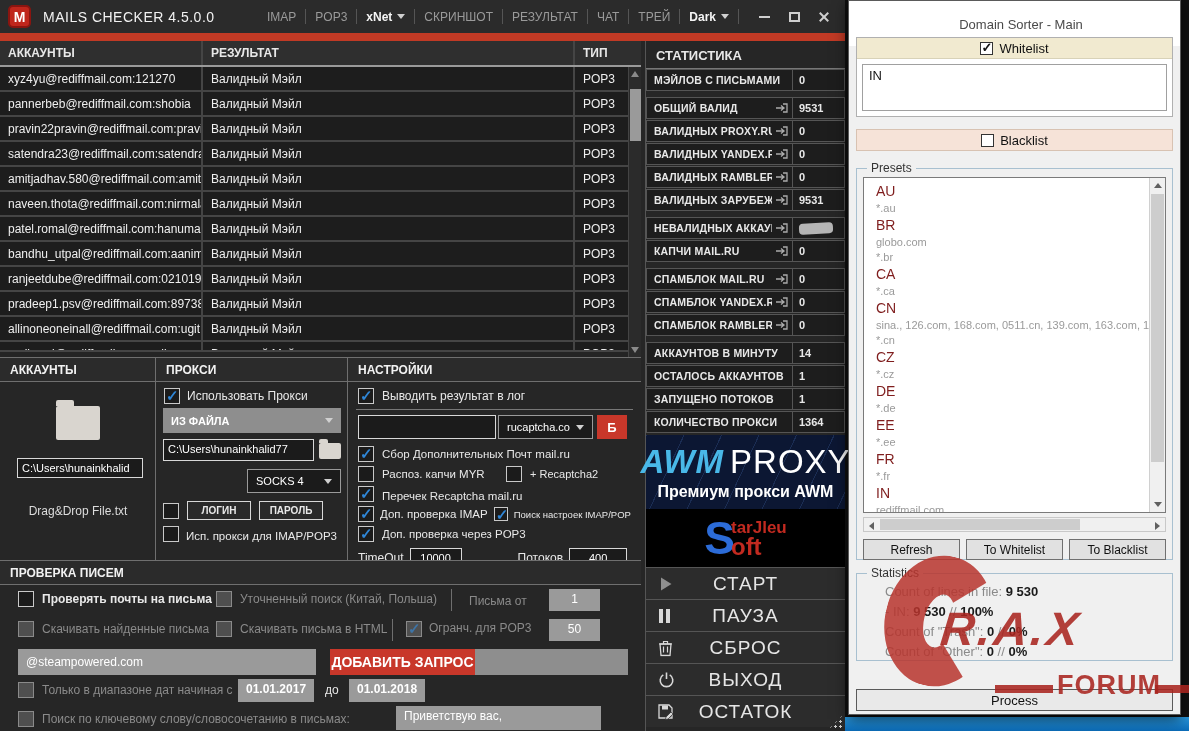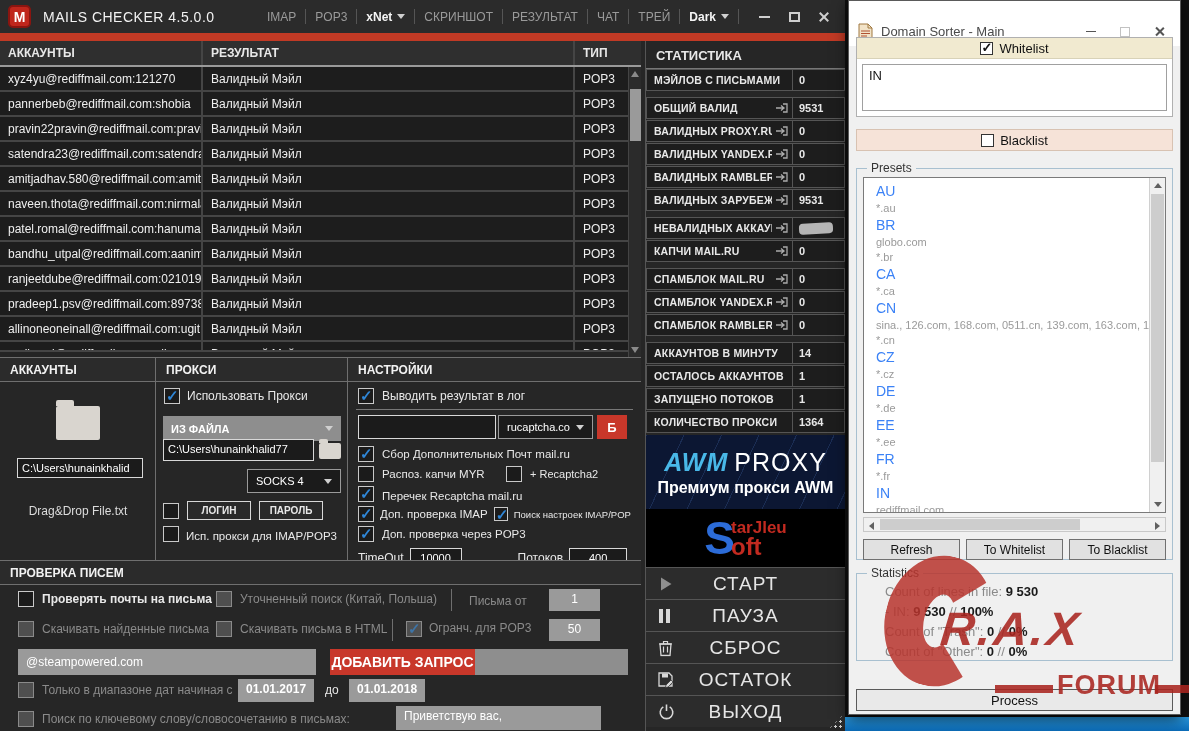--- a/index.html
+++ b/index.html
@@ -76,60 +76,60 @@
   
   .stats-col { position:absolute; left:645px; top:41px; width:200px; height:690px; background:#262626; border-left:1px solid #555; }
   .stats-title { height:28px; padding:7px 10px; font-size:13px; font-weight:bold; border-bottom:1px solid #777; }
   .stat-row { display:flex; align-items:center; height:22px; margin-bottom:1px; background:#1d1d1d; border:1px solid #555; font-size:10.5px; }
   .stat-row.gap { margin-top:6px; }
   .stat-label { flex:1; padding-left:7px; font-weight:bold; letter-spacing:.2px; white-space:nowrap; overflow:hidden; }
   .stat-arrow { width:20px; flex:none; display:flex; justify-content:center; }
   .stat-val { width:52px; flex:none; border-left:1px solid #555; padding-left:6px; font-size:11px; font-weight:bold; align-self:stretch; display:flex; align-items:center; }
   .redact { width:34px; height:11px; background:#b5b5b5; border-radius:4px; transform:rotate(-3deg); }
   .awm-banner { height:74px; margin-top:2px; background:#0c1733; background-image:repeating-linear-gradient(115deg, rgba(70,110,180,.25) 0 1px, transparent 1px 34px); display:flex; flex-direction:column; align-items:center; justify-content:center; }
-  .awm-line1 { font-size:25px; font-weight:bold; letter-spacing:1px; }
+  .awm-line1 { font-size:33px; font-weight:bold; letter-spacing:1px; }
   .awm-line1 .awm { color:#49b8e8; font-style:italic; }
   .awm-line1 .proxy { color:#fff; font-weight:normal; margin-left:6px; }
   .awm-line2 { font-size:16px; font-weight:bold; color:#fff; margin-top:2px; }
   .starjleu { height:58px; background:#000; display:flex; align-items:center; justify-content:center; }
   .sj-s { color:#2c6cd8; font-size:46px; font-weight:bold; line-height:40px; }
   .sj-col { display:flex; flex-direction:column; margin-left:-4px; }
   .sj-top { color:#c22a20; font-size:17px; font-weight:bold; line-height:17px; }
   .sj-bot { color:#c22a20; font-size:24px; font-weight:bold; line-height:22px; }
   .actions { display:flex; flex-direction:column; }
   .action-btn { height:32px; border-top:1px solid #555; position:relative; display:flex; align-items:center; justify-content:center; background:#2c2c2c; }
   .action-icon { position:absolute; left:12px; top:50%; transform:translateY(-50%); display:flex; }
   .action-label { font-size:19px; color:#e6e6e6; letter-spacing:1px; }
   .action-btn.disabled .action-label { color:#e5e5e5; }
   .grip { position:absolute; right:2px; bottom:2px; width:14px; height:14px; background-image:radial-gradient(#cfcfcf 1px, transparent 1.1px); background-size:5px 5px; background-position:bottom right; clip-path:polygon(100% 0,100% 100%,0 100%); }
 
   
   .ds { position:absolute; left:848px; top:0; width:333px; height:715px; background:#f0f0f0; border:1px solid #5a5a5a; box-shadow:0 4px 14px rgba(0,0,0,.65); z-index:10; color:#111; }
-  .ds-titlebar { height:45px; background:#ffffff; display:flex; align-items:center; padding:16px 4px 0 9px; }
+  .ds-titlebar { height:45px; background:#ffffff; display:flex; align-items:center; padding:16px 4px 0 9px;flex-direction:column; }
   .ds-title { font-size:13px; color:#4a4a4a; margin-left:8px; }
   .ds-winbtns { margin-left:auto; display:flex; }
   .ds-winbtn { width:34px; height:26px; display:flex; align-items:center; justify-content:center; }
   .ds-min { width:10px; height:1.5px; background:#555; }
   .ds-max { width:10px; height:10px; border:1px solid #c2c2c2; }
   .ds-x { position:relative; width:11px; height:11px; }
   .ds-x::before,.ds-x::after { content:""; position:absolute; left:5px; top:0; width:1.5px; height:11px; background:#555; }
   .ds-x::before { transform:rotate(45deg); } .ds-x::after { transform:rotate(-45deg); }
   .wl-group { position:absolute; left:7px; top:36px; width:317px; height:80px; border:1px solid #b0b0b0; background:#fff; }
   .wl-bar { height:21px; background:#f1ead0; border-bottom:1px solid #d8d2b8; display:flex; align-items:center; justify-content:center; gap:6px; }
   .wincb { width:13px; height:13px; background:#fff; border:1px solid #333; position:relative; flex:none; }
   .wincb.checked::after { content:"✓"; position:absolute; left:0px; top:-3px; font-size:13px; font-weight:bold; color:#111; }
   .winlbl { font-size:13px; color:#111; }
   .wl-text { position:absolute; left:5px; top:26px; right:5px; bottom:5px; border:1px solid #a0a0a0; background:#fff; font-size:13px; padding:3px 6px; }
   .bl-bar { position:absolute; left:7px; top:128px; width:317px; height:22px; background:#f6e3d8; border:1px solid #d8c2b2; display:flex; align-items:center; justify-content:center; gap:6px; }
   .groupbox { position:absolute; border:1px solid #a8c0d0; }
   .groupbox-label { position:absolute; top:-8px; left:10px; background:#f0f0f0; padding:0 4px; font-size:12px; color:#333; }
   .presets-box { left:7px; top:167px; width:317px; height:392px; }
   .plist { position:absolute; left:6px; top:8px; right:6px; height:336px; border:1px solid #7a7a7a; background:#fff; overflow:hidden; }
   .plist-inner { padding:4px 0 0 12px; }
-  .pitem-name { font-size:14px; color:#3b82f6; line-height:19px; }
+  .pitem-name { font-size:14px; color:#7f1d1d; line-height:19px; }
   .pitem-sub { font-size:11px; color:#9a9a9a; line-height:15px; white-space:nowrap; }
   .plist-vscroll { position:absolute; right:0; top:0; width:16px; height:100%; background:#f0f0f0; border-left:1px solid #d0d0d0; }
   .plist-vthumb { position:absolute; left:1px; top:16px; width:13px; height:268px; background:#cdcdcd; }
   .tri-up { width:0;height:0;border-left:4px solid transparent;border-right:4px solid transparent;border-bottom:5px solid #606060;margin:5px auto; }
   .tri-dn { width:0;height:0;border-left:4px solid transparent;border-right:4px solid transparent;border-top:5px solid #606060;margin:5px auto;position:absolute;bottom:0;left:4px; }
   .tri-lf { width:0;height:0;border-top:4px solid transparent;border-bottom:4px solid transparent;border-right:5px solid #606060; position:absolute; left:5px; top:4px; }
   .tri-rt { width:0;height:0;border-top:4px solid transparent;border-bottom:4px solid transparent;border-left:5px solid #606060; position:absolute; right:5px; top:4px; }
   .plist-hscroll { position:absolute; left:6px; right:6px; top:348px; height:15px; background:#f0f0f0; border:1px solid #c8c8c8; }
   .plist-hthumb { position:absolute; left:16px; top:1px; width:200px; height:11px; background:#cdcdcd; }
   .ds-btnrow { position:absolute; left:6px; right:6px; top:370px; display:flex; justify-content:space-between; }
@@ -278,21 +278,21 @@
     <div class="dark-input abs" style="left:17px; top:100px; width:126px;">C:\Users\hunainkhalid</div>
     <div class="hint abs" style="left:0; top:146px; width:156px; text-align:center;">Drag&amp;Drop File.txt</div>
   </div>
 
   <div class="panel p-proxy">
     <div class="panel-title">ПРОКСИ</div>
     <div class="abs" style="left:8px; top:30px; display:flex; align-items:center; gap:7px;">
       <div class="cb checked"></div>
       <div class="lbl">Использовать Прокси</div>
     </div>
-    <div class="grey-dd abs" style="left:7px; top:50px; width:178px; height:25px;margin-top:8px;">
+    <div class="grey-dd abs" style="left:7px; top:50px; width:178px; height:25px;">
       <span>ИЗ ФАЙЛА</span>
       <span class="caret-down"></span>
     </div>
     <div class="dark-input abs" style="left:7px; top:81px; width:151px; height:22px;">C:\Users\hunainkhalid77</div>
     <div class="abs" style="left:163px; top:85px;">
         <div class="folder-sm"></div>
       </div>
     <div class="dark-dd abs" style="left:91px; top:111px; width:94px; height:24px;">
       <span>SOCKS 4</span>
       <span class="caret-down"></span>
@@ -556,36 +556,36 @@
         <span class="action-icon">
             <svg width="15" height="17" viewBox="0 0 15 17">
               <path d="M2 4.5h11l-1 11.5H3Z" fill="none" stroke="#d8d8d8" stroke-width="1.3"></path>
               <path d="M1 4.5h13M5.5 4V2h4v2M5.5 7v6M9.5 7v6" fill="none" stroke="#d8d8d8" stroke-width="1.2"></path>
             </svg>
           </span>
         <span class="action-label">СБРОС</span>
       </div>
       <div class="action-btn">
         <span class="action-icon">
+            <svg width="17" height="17" viewBox="0 0 17 17">
+              <path d="M5.3 3.4a6.3 6.3 0 1 0 6.4 0" fill="none" stroke="#d8d8d8" stroke-width="1.6"></path>
+              <path d="M8.5 1v6.5" stroke="#d8d8d8" stroke-width="1.6"></path>
+            </svg>
+          </span>
+        <span class="action-label">ВЫХОД</span>
+      </div>
+      <div class="action-btn">
+        <span class="action-icon">
             <svg width="17" height="16" viewBox="0 0 17 16">
               <path d="M1 1h10l3 3v10H1Z" fill="none" stroke="#d8d8d8" stroke-width="1.3"></path>
               <rect x="4" y="1.5" width="6" height="4" fill="#d8d8d8"></rect>
               <path d="m8 13 5-5 2 2-5 5-2.6.6Z" fill="#d8d8d8" stroke="#2c2c2c" stroke-width=".7"></path>
             </svg>
           </span>
         <span class="action-label">ОСТАТОК</span>
-      </div>
-      <div class="action-btn">
-        <span class="action-icon">
-            <svg width="17" height="17" viewBox="0 0 17 17">
-              <path d="M5.3 3.4a6.3 6.3 0 1 0 6.4 0" fill="none" stroke="#d8d8d8" stroke-width="1.6"></path>
-              <path d="M8.5 1v6.5" stroke="#d8d8d8" stroke-width="1.6"></path>
-            </svg>
-          </span>
-        <span class="action-label">ВЫХОД</span>
       </div>
     </div>
     <div class="grip"></div>
   </div>
 </div>
 
 <div class="taskstrip"></div>
 
 <div class="ds">
   <div class="ds-titlebar">

